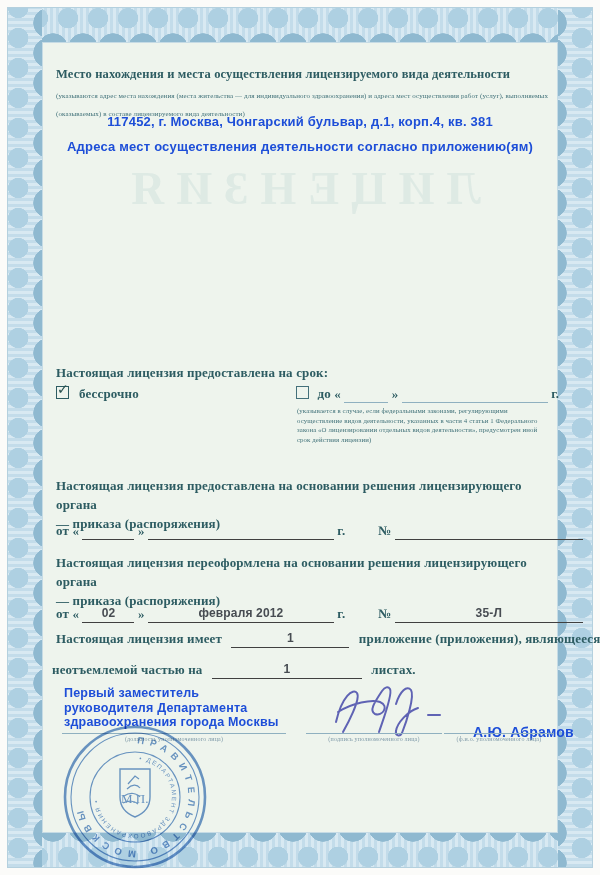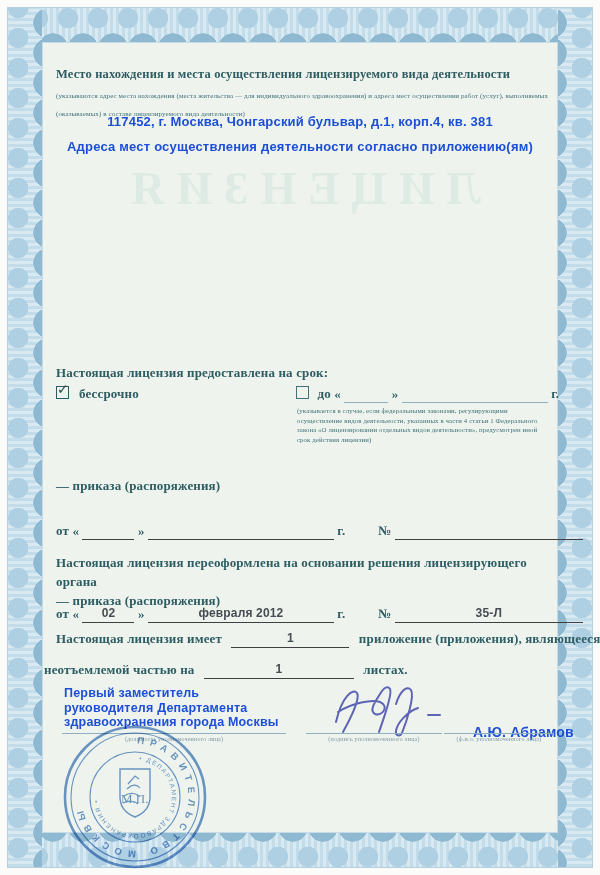--- a/index.html
+++ b/index.html
@@ -92,20 +92,21 @@
     <span style="margin-left:5px;">до «</span>
     <span class="blank" style="width:44px;"></span>
     <span>»</span>
     <span class="blank" style="width:146px;"></span>
     <span>г.</span>
   </div>
 
   <div class="abs tiny-note" style="left:297px;top:406px;width:252px;font-size:6.8px;">(указывается в случае, если федеральными законами, регулирующими осуществление видов деятельности, указанных в части 4 статьи 1 Федерального закона «О лицензировании отдельных видов деятельности», предусмотрен иной срок действия лицензии)</div>
 
   <div class="abs" style="left:56px;top:476px;width:500px;">
+    <div class="form-text">Настоящая лицензия предоставлена на основании решения лицензирующего органа</div>
     <div class="form-text">— приказа (распоряжения)</div>
   </div>
   <div class="abs row form-text" style="left:56px;top:521px;">
     <span>от «</span>
     <span class="fill-value" style="width:52px;"></span>
     <span>»</span>
     <span class="fill-value" style="width:186px;"></span>
     <span>г.</span>
     <span style="display:inline-block;width:26px;"></span>
     <span>№</span>
@@ -125,21 +126,21 @@
     <span style="display:inline-block;width:26px;"></span>
     <span>№</span>
     <span class="fill-value" style="width:188px;">35-Л</span>
   </div>
 
   <div class="abs row form-text" style="left:56px;top:629px;">
     <span>Настоящая лицензия имеет</span>
     <span class="fill-value" style="width:118px;margin:0 6px;">1</span>
     <span>приложение (приложения), являющееся её</span>
   </div>
-  <div class="abs row form-text" style="left:44px;top:660px;">
+  <div class="abs row form-text" style="left:52px;top:660px;">
     <span>неотъемлемой частью на</span>
     <span class="fill-value" style="width:150px;margin:0 6px;">1</span>
     <span>листах.</span>
   </div>
 
   <div class="abs bold-sans" style="left:64px;top:686px;width:240px;font-size:12.5px;line-height:14.5px;">
     <div>Первый заместитель</div>
     <div>руководителя Департамента</div>
     <div>здравоохранения города Москвы</div>
   </div>

